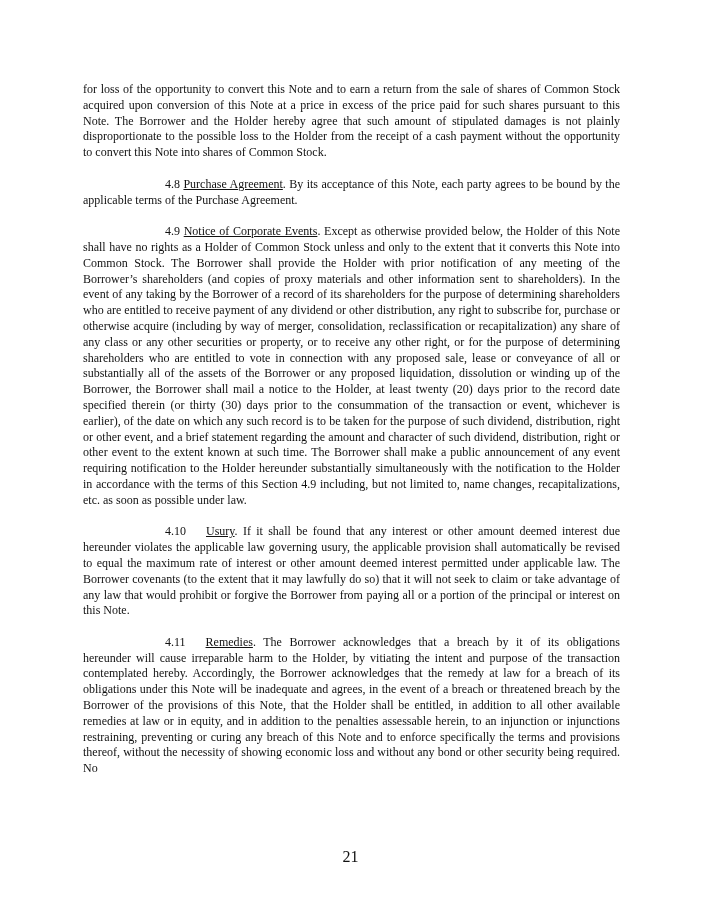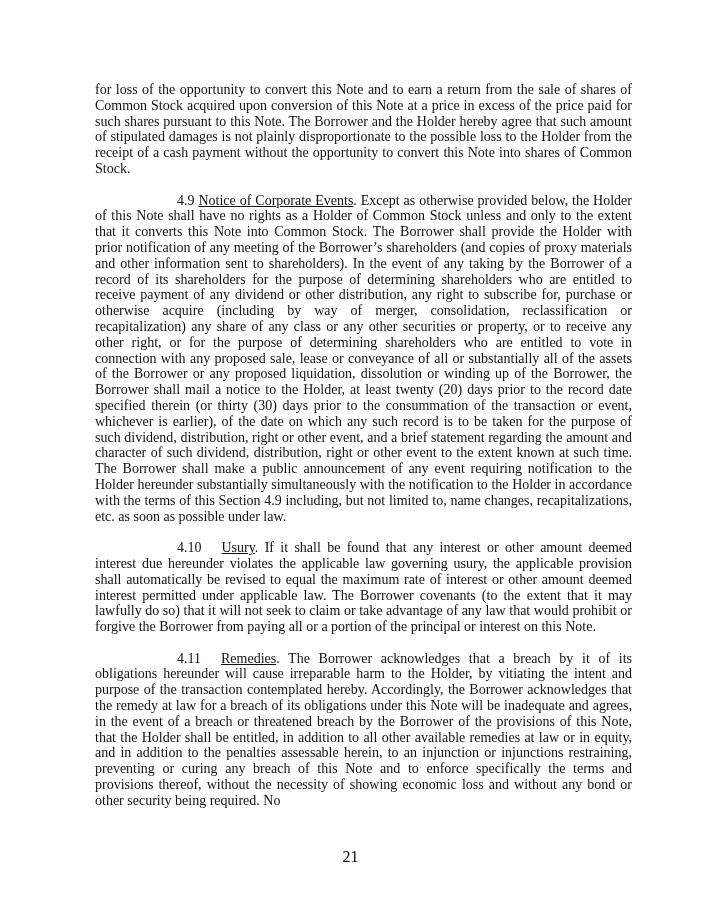--- a/index.html
+++ b/index.html
@@ -10,24 +10,24 @@
     body {
       width: 701px;
       height: 906px;
       position: relative;
       overflow: hidden;
       font-family: "Liberation Serif", "DejaVu Serif", serif;
       color: #111111;
     }
     .page {
       position: absolute;
-      left: 95px;
+      left: 83px;
       top: 82px;
       width: 537px;
-      font-size: 14px;
+      font-size: 12px;
       line-height: 15.8px;
     }
     .para {
       margin: 0 0 15.8px 0;
       text-align: justify;
       text-align-last: left;
     }
     .indent {
       display: inline-block;
       width: 82px;
@@ -49,20 +49,21 @@
       line-height: 16px;
     }
   </style>
 </head>
 <body>
 
 <div class="page">
 
   <p class="para">for loss of the opportunity to convert this Note and to earn a return from the sale of shares of Common Stock acquired upon conversion of this Note at a price in excess of the price paid for such shares pursuant to this Note.  The Borrower and the Holder hereby agree that such amount of stipulated damages is not plainly disproportionate to the possible loss to the Holder from the receipt of a cash payment without the opportunity to convert this Note into shares of Common Stock.</p>
 
+  <p class="para"><span class="indent"></span><span>4.8</span> <span class="heading">Purchase Agreement</span><span>.  By its acceptance of this Note, each party agrees to be bound by the applicable terms of the Purchase Agreement.</span></p>
 
   <p class="para"><span class="indent"></span><span>4.9</span> <span class="heading">Notice of Corporate Events</span><span>.  Except as otherwise provided below, the Holder of this Note shall have no rights as a Holder of Common Stock unless and only to the extent that it converts this Note into Common Stock. The Borrower shall provide the Holder with prior notification of any meeting of the Borrower’s shareholders (and copies of proxy materials and other information sent to shareholders).  In the event of any taking by the Borrower of a record of its shareholders for the purpose of determining shareholders who are entitled to receive payment of any dividend or other distribution, any right to subscribe for, purchase or otherwise acquire (including by way of merger, consolidation, reclassification or recapitalization) any share of any class or any other securities or property, or to receive any other right, or for the purpose of determining shareholders who are entitled to vote in connection with any proposed sale, lease or conveyance of all or substantially all of the assets of the Borrower or any proposed liquidation, dissolution or winding up of the Borrower, the Borrower shall mail a notice to the Holder, at least twenty (20) days prior to the record date specified therein (or thirty (30) days prior to the consummation of the transaction or event, whichever is earlier), of the date on which any such record is to be taken for the purpose of such dividend, distribution, right or other event, and a brief statement regarding the amount and character of such dividend, distribution, right or other event to the extent known at such time.  The Borrower shall make a public announcement of any event requiring notification to the Holder hereunder substantially simultaneously with the notification to the Holder in accordance with the terms of this Section 4.9 including, but not limited to, name changes, recapitalizations, etc. as soon as possible under law.</span></p>
 
   <p class="para"><span class="indent"></span><span>4.10</span><span class="num-gap"></span><span class="heading">Usury</span><span>. If it shall be found that any interest or other amount deemed interest due hereunder violates the applicable law governing usury, the applicable provision shall automatically be revised to equal the maximum rate of interest or other amount deemed interest permitted under applicable law. The Borrower covenants (to the extent that it may lawfully do so) that it will not seek to claim or take advantage of any law that would prohibit or forgive the Borrower from paying all or a portion of the principal or interest on this Note.</span></p>
 
   <p class="para"><span class="indent"></span><span>4.11</span><span class="num-gap"></span><span class="heading">Remedies</span><span>.  The Borrower acknowledges that a breach by it of its obligations hereunder will cause irreparable harm to the Holder, by vitiating the intent and purpose of the transaction contemplated hereby.  Accordingly, the Borrower acknowledges that the remedy at law for a breach of its obligations under this Note will be inadequate and agrees, in the event of a breach or threatened breach by the Borrower of the provisions of this Note, that the Holder shall be entitled, in addition to all other available remedies at law or in equity, and in addition to the penalties assessable herein, to an injunction or injunctions restraining, preventing or curing any breach of this Note and to enforce specifically the terms and provisions thereof, without the necessity of showing economic loss and without any bond or other security being required.  No</span></p>
 
 </div>
 
 <div class="page-number">21</div>

